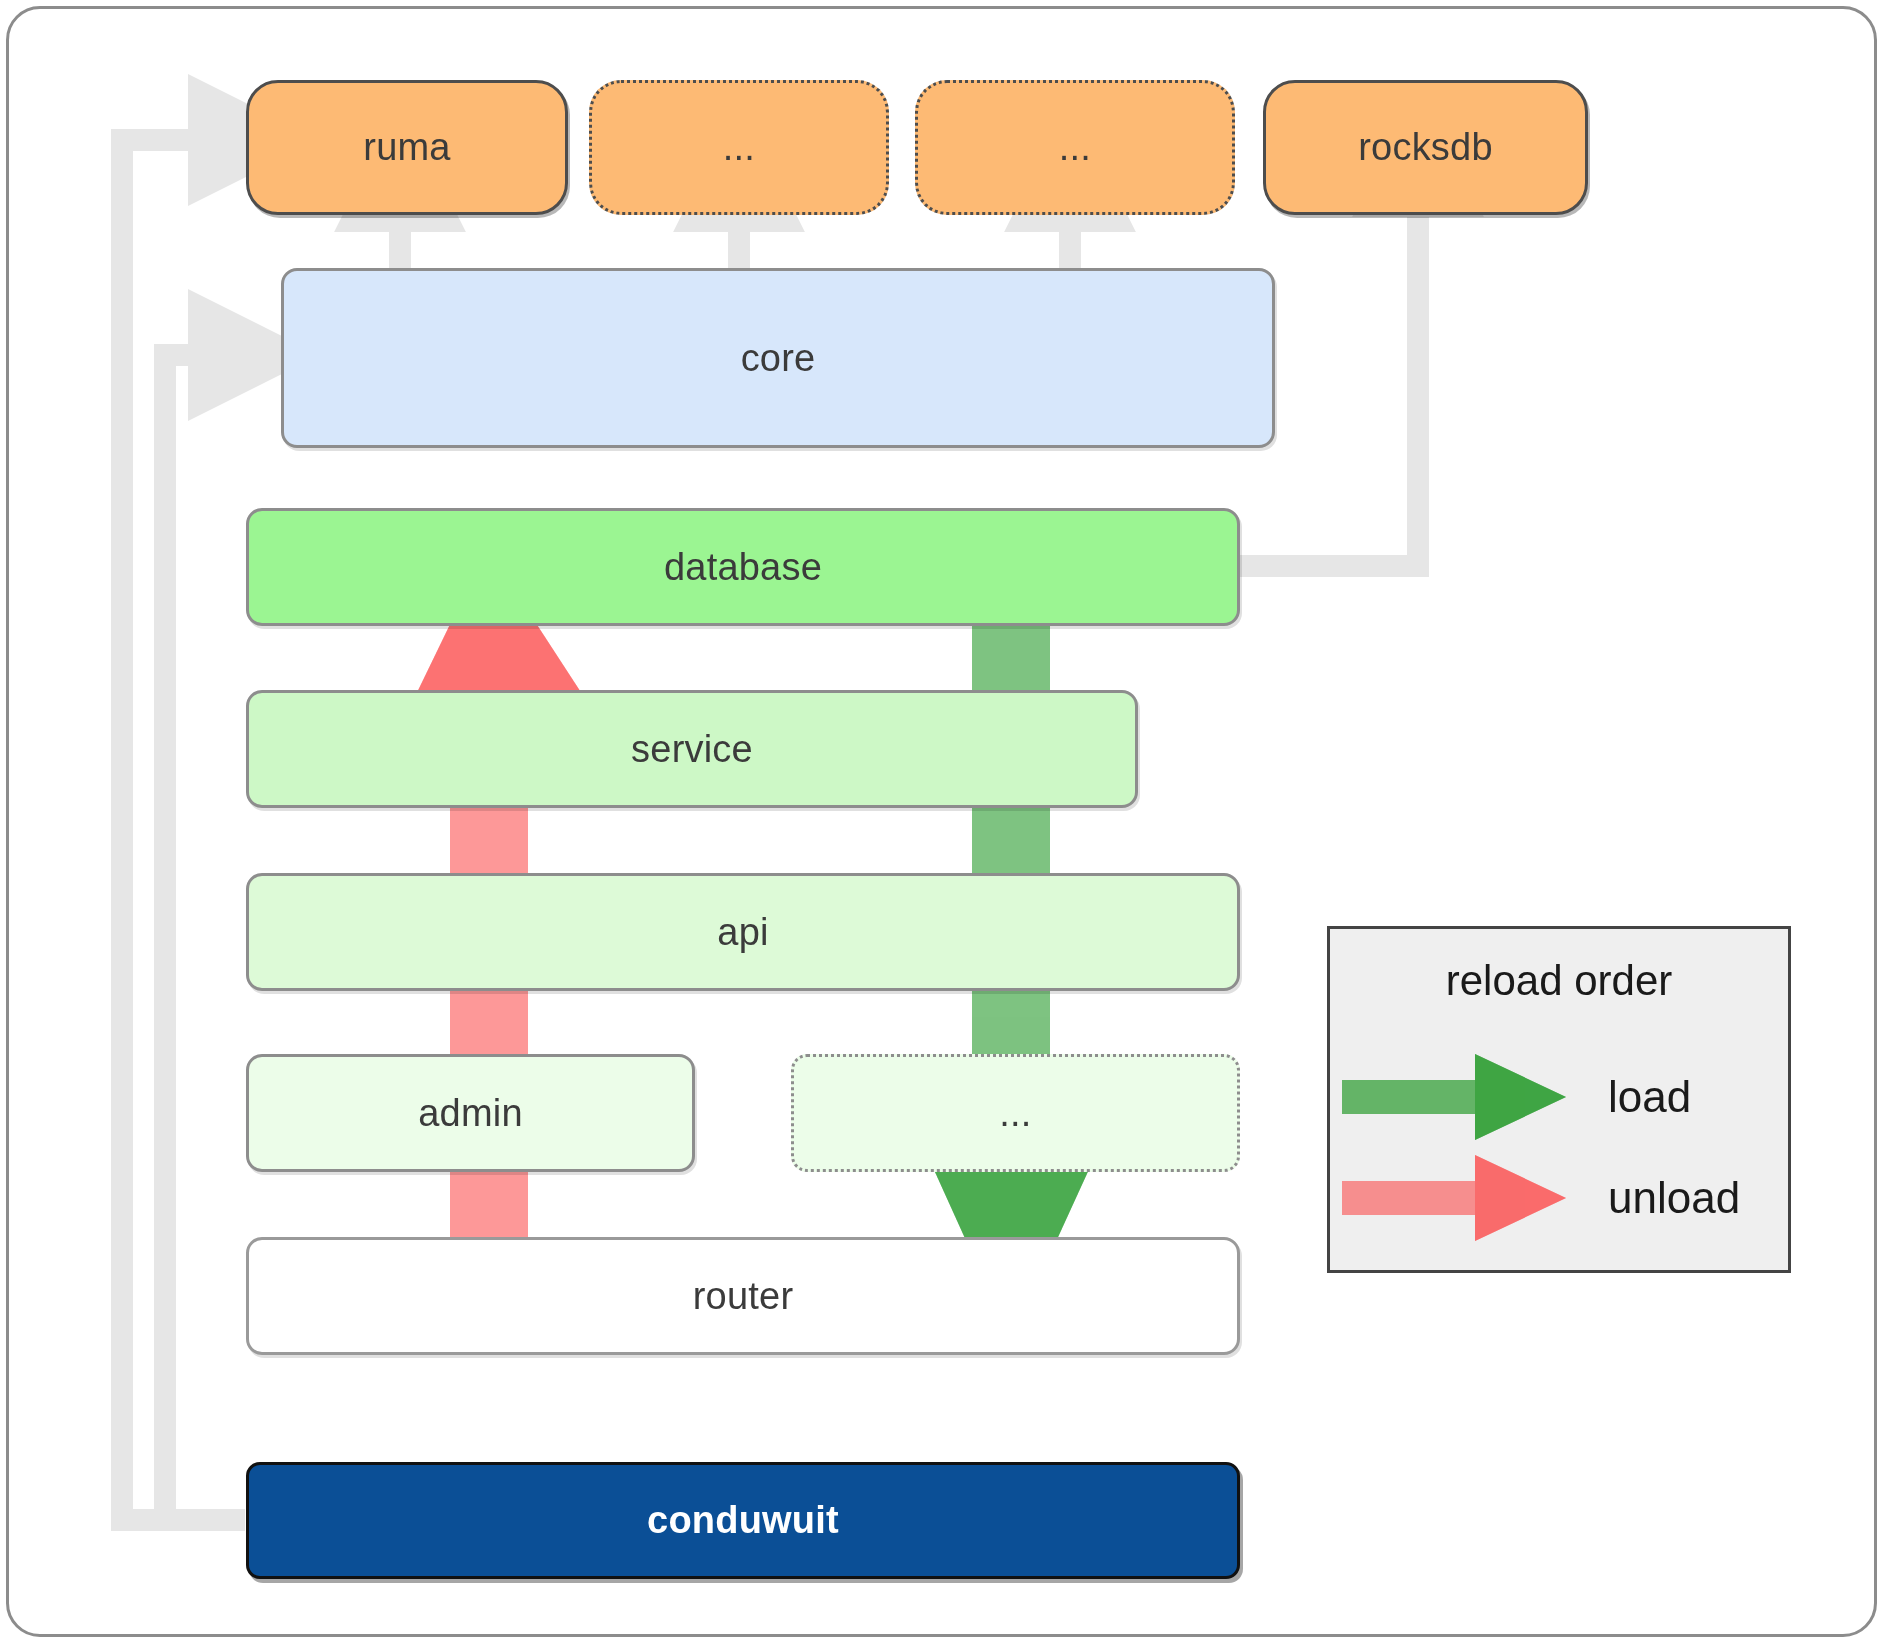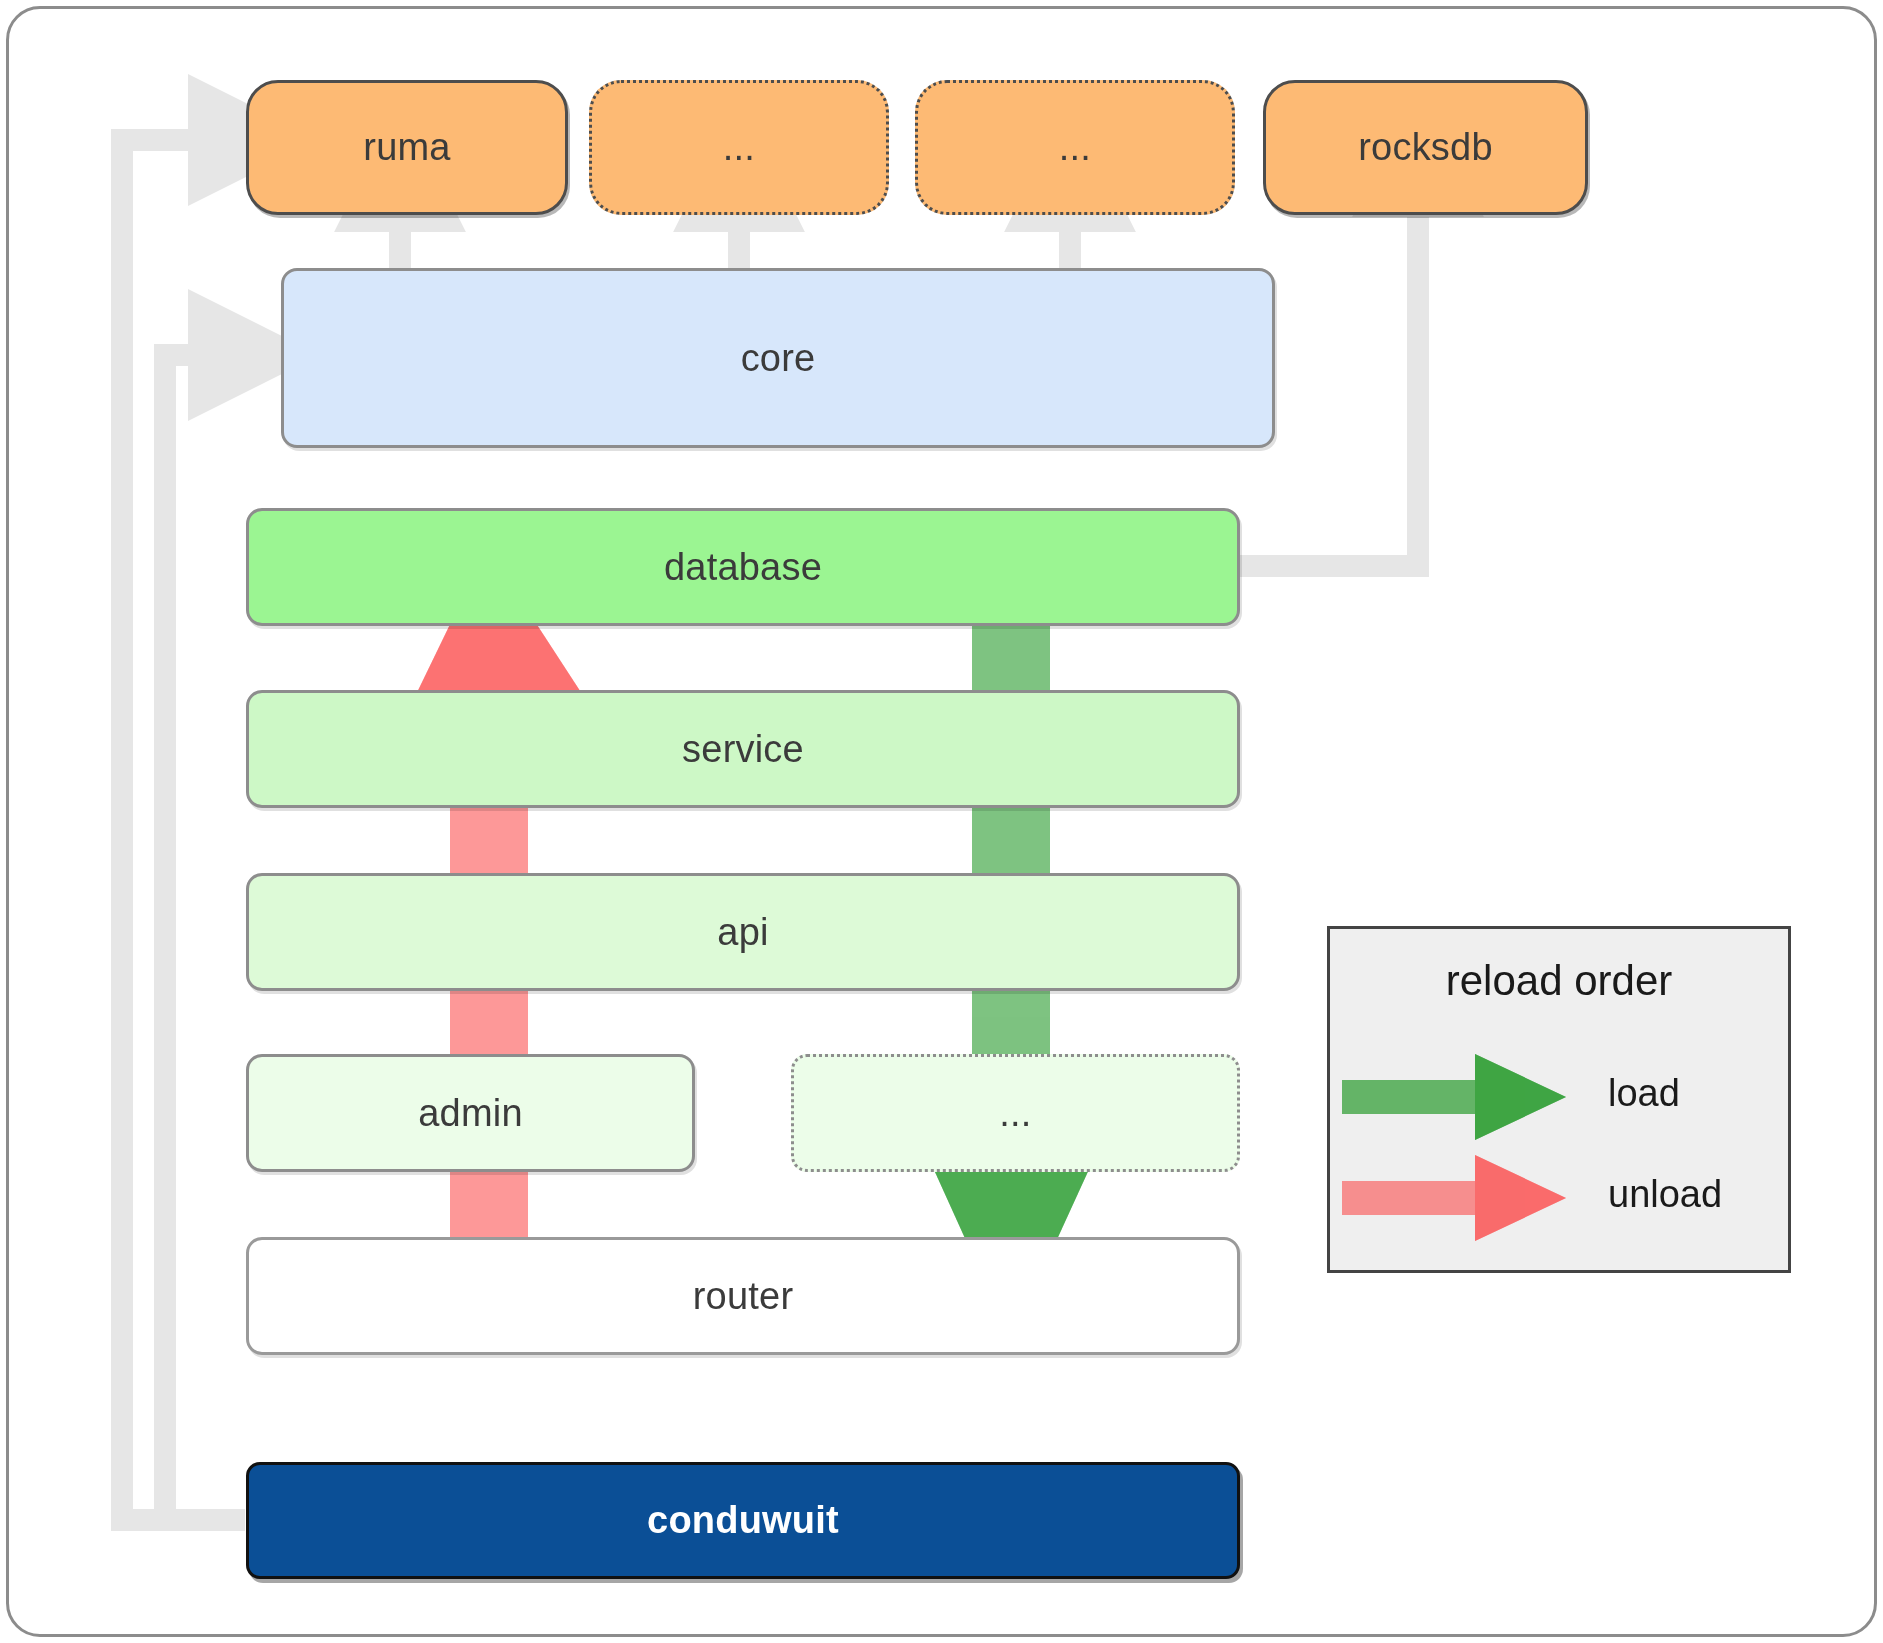--- a/index.html
+++ b/index.html
@@ -119,21 +119,21 @@
     position: absolute;
     left: 0; width: 100%;
     height: 86px;
   }
   .legend-row.r1 { top: 125px; }
   .legend-row.r2 { top: 226px; }
   .legend-label {
     position: absolute;
     left: 278px;
     top: 18px;
-    font-size: 38px;
+    font-size: 44px;
     color: #1a1a1a;
   }
   .legend-arrow {
     position: absolute;
     left: 12px;
     top: 0;
     width: 235px;
     height: 86px;
   }
 </style>
@@ -207,21 +207,21 @@
   </div>
 
   <div class="node layer l-core" style="left:246px; top:268px; width:994px; height:180px;">
     <span class="node-label">core</span>
   </div>
 
   <div class="node layer l-database" style="left:246px; top:508px; width:994px; height:118px;">
     <span class="node-label">database</span>
   </div>
 
-  <div class="node layer l-service" style="left:246px; top:690px; width:994px; height:118px;">
+  <div class="node layer l-service" style="left:246px; top:690px; width:892px; height:118px;">
     <span class="node-label">service</span>
   </div>
 
   <div class="node layer l-api" style="left:246px; top:873px; width:994px; height:118px;">
     <span class="node-label">api</span>
   </div>
 
   <div class="node layer l-admin" style="left:246px; top:1054px; width:449px; height:118px;">
     <span class="node-label">admin</span>
   </div>

